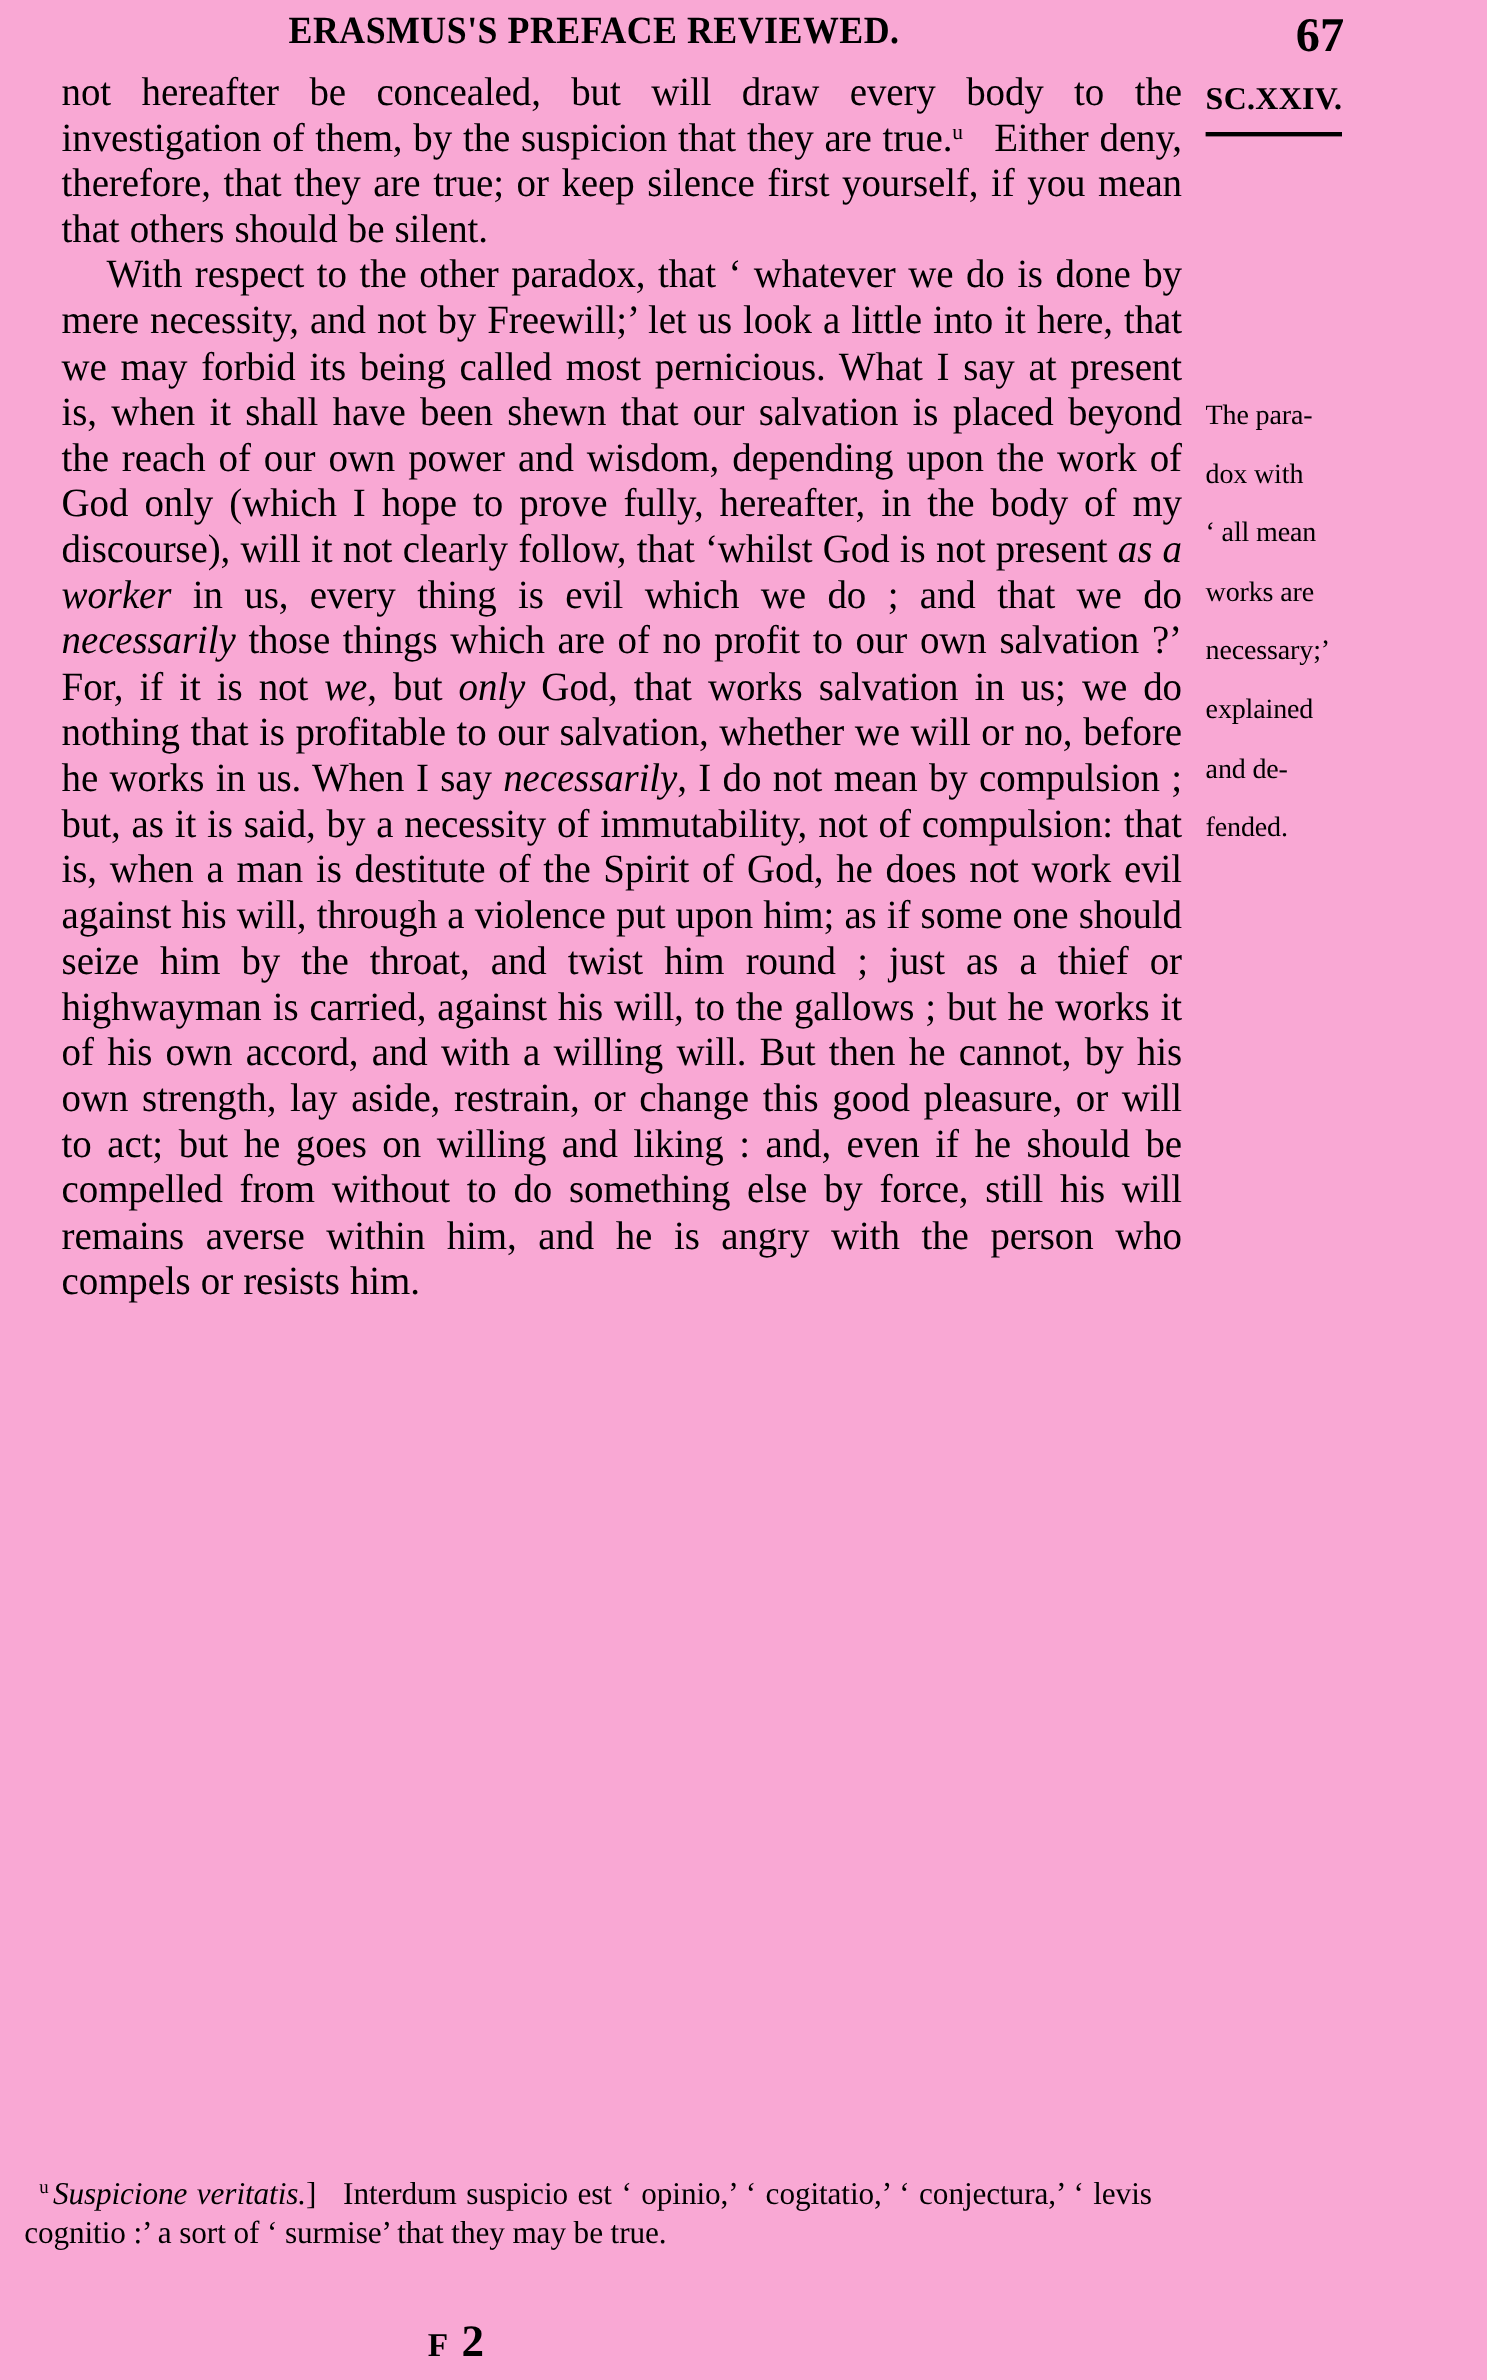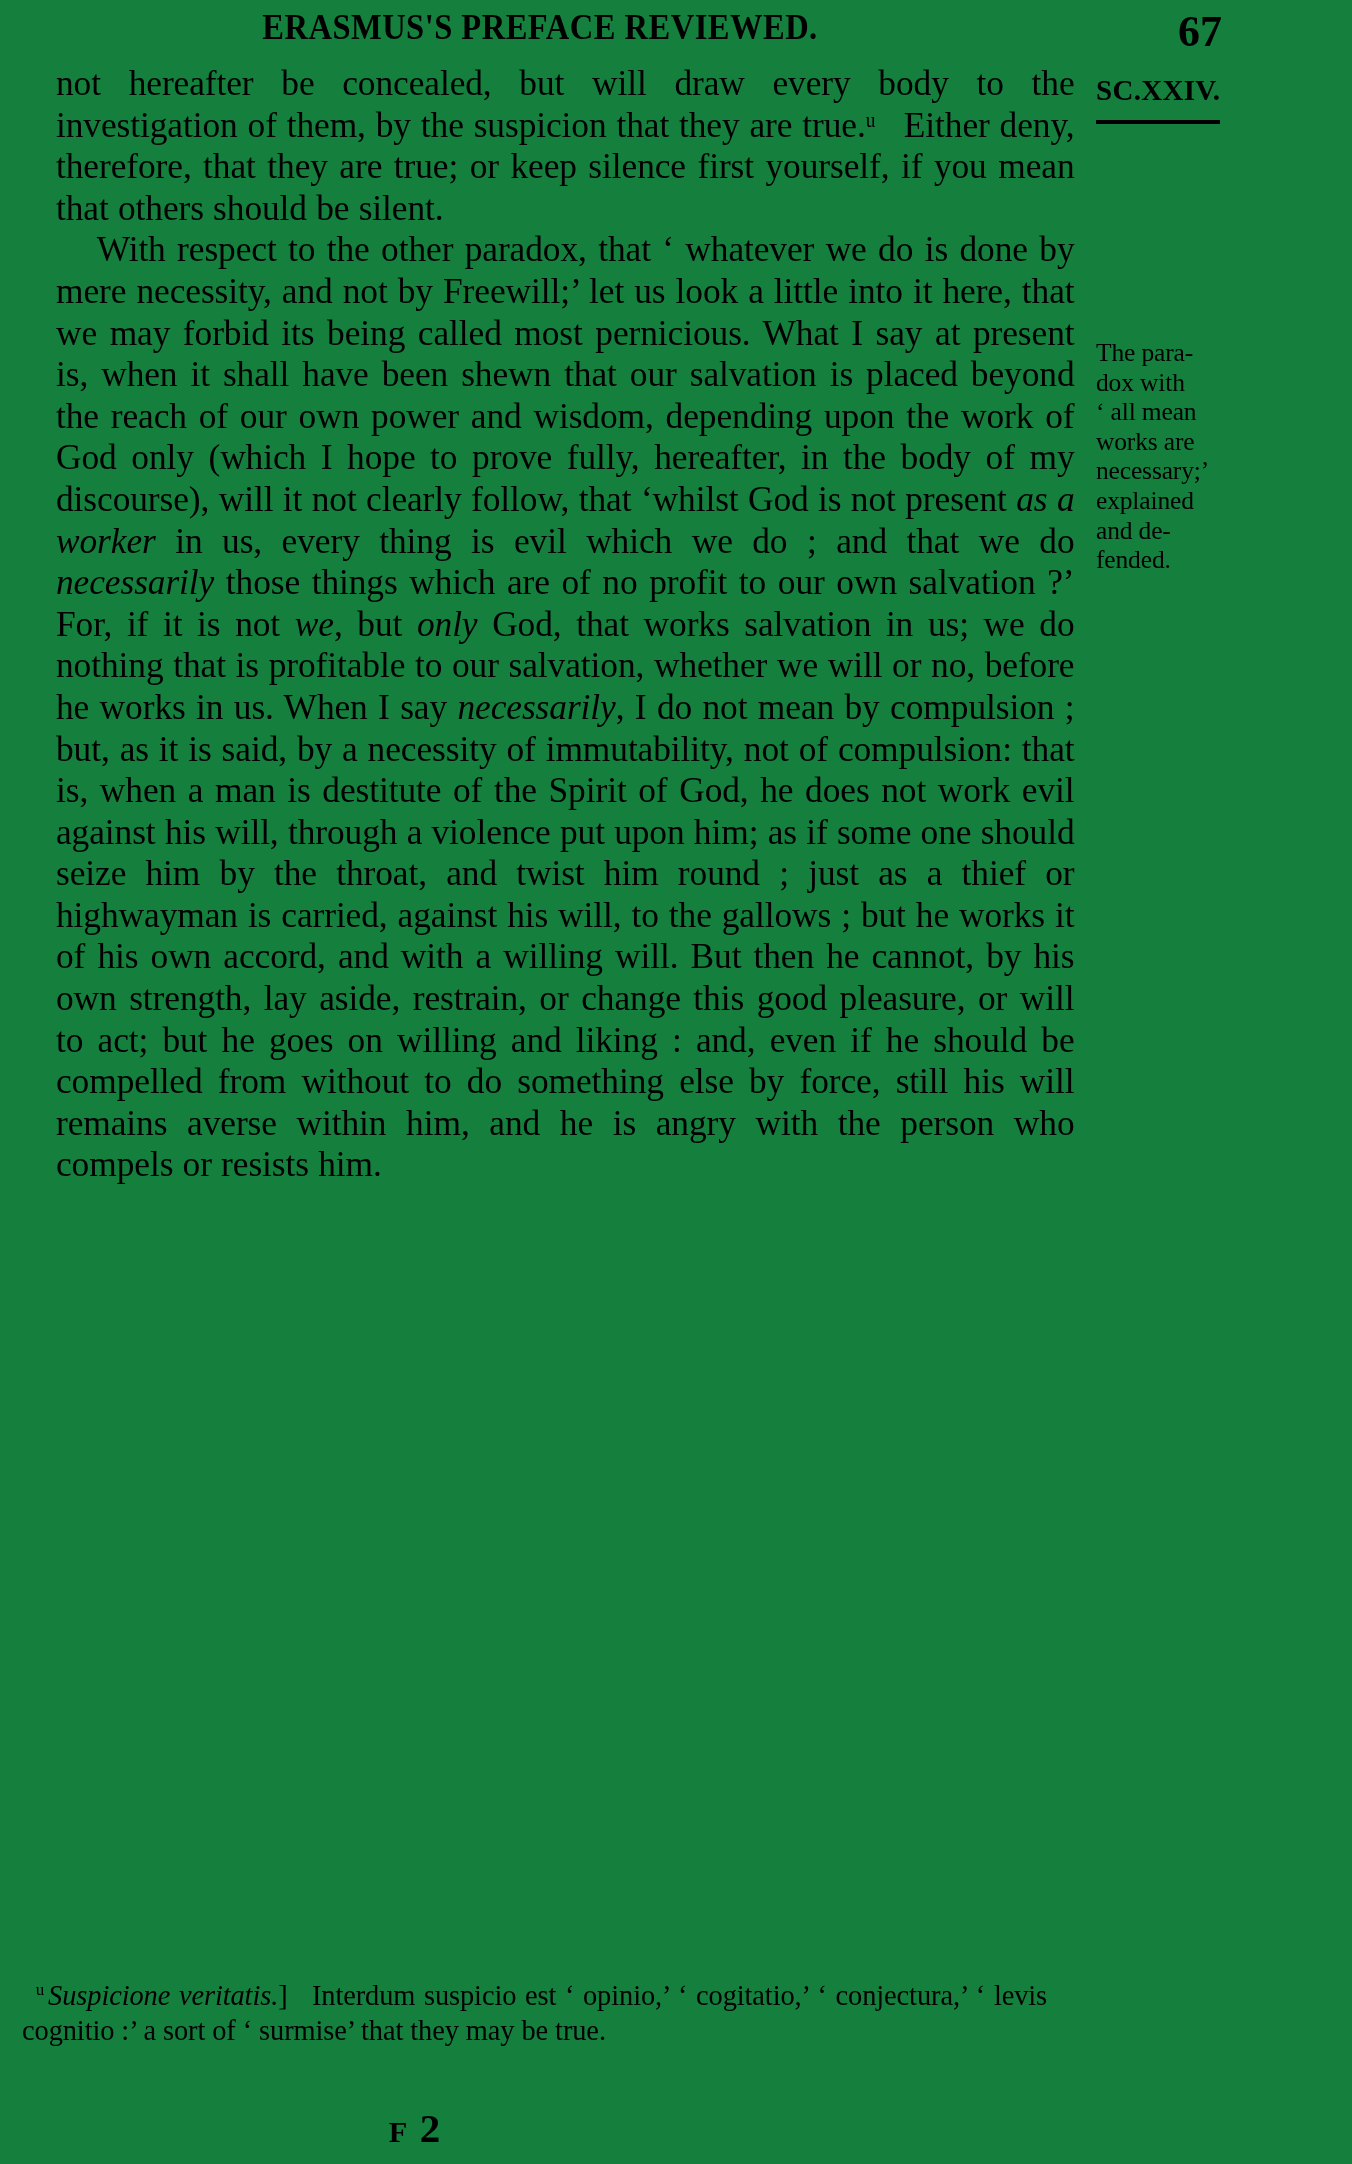--- a/index.html
+++ b/index.html
@@ -6,21 +6,21 @@
   html, body {
     margin: 0;
     padding: 0;
     background: #ffffff;
   }
 
   .page {
     position: relative;
     width: 1352px;
     height: 2164px;
-    background: #15803d;
+    background: #f9a8d4;
     overflow: hidden;
     font-family: "Liberation Serif", "DejaVu Serif", serif;
     color: #000000;
     -webkit-font-smoothing: none;
   }
 
   
   .running-head {
     position: absolute;
     top: 6px;
@@ -107,21 +107,21 @@
   .sidenote {
     position: absolute;
     left: 1096px;
     top: 338px;
     width: 250px;
     font-size: 25.5px;
     line-height: 29.6px;
     letter-spacing: -0.15px;
     font-family: "Liberation Serif", "DejaVu Serif", serif;
   }
-  .sidenote .ln { display: block; white-space: nowrap; }
+  .sidenote .ln { display: block; white-space: nowrap; margin-top: 24px; }
 
   
   .footnote {
     position: absolute;
     left: 22px;
     top: 1978px;
     width: 1046px;
     font-size: 29px;
     line-height: 35px;
     text-align: justify;

